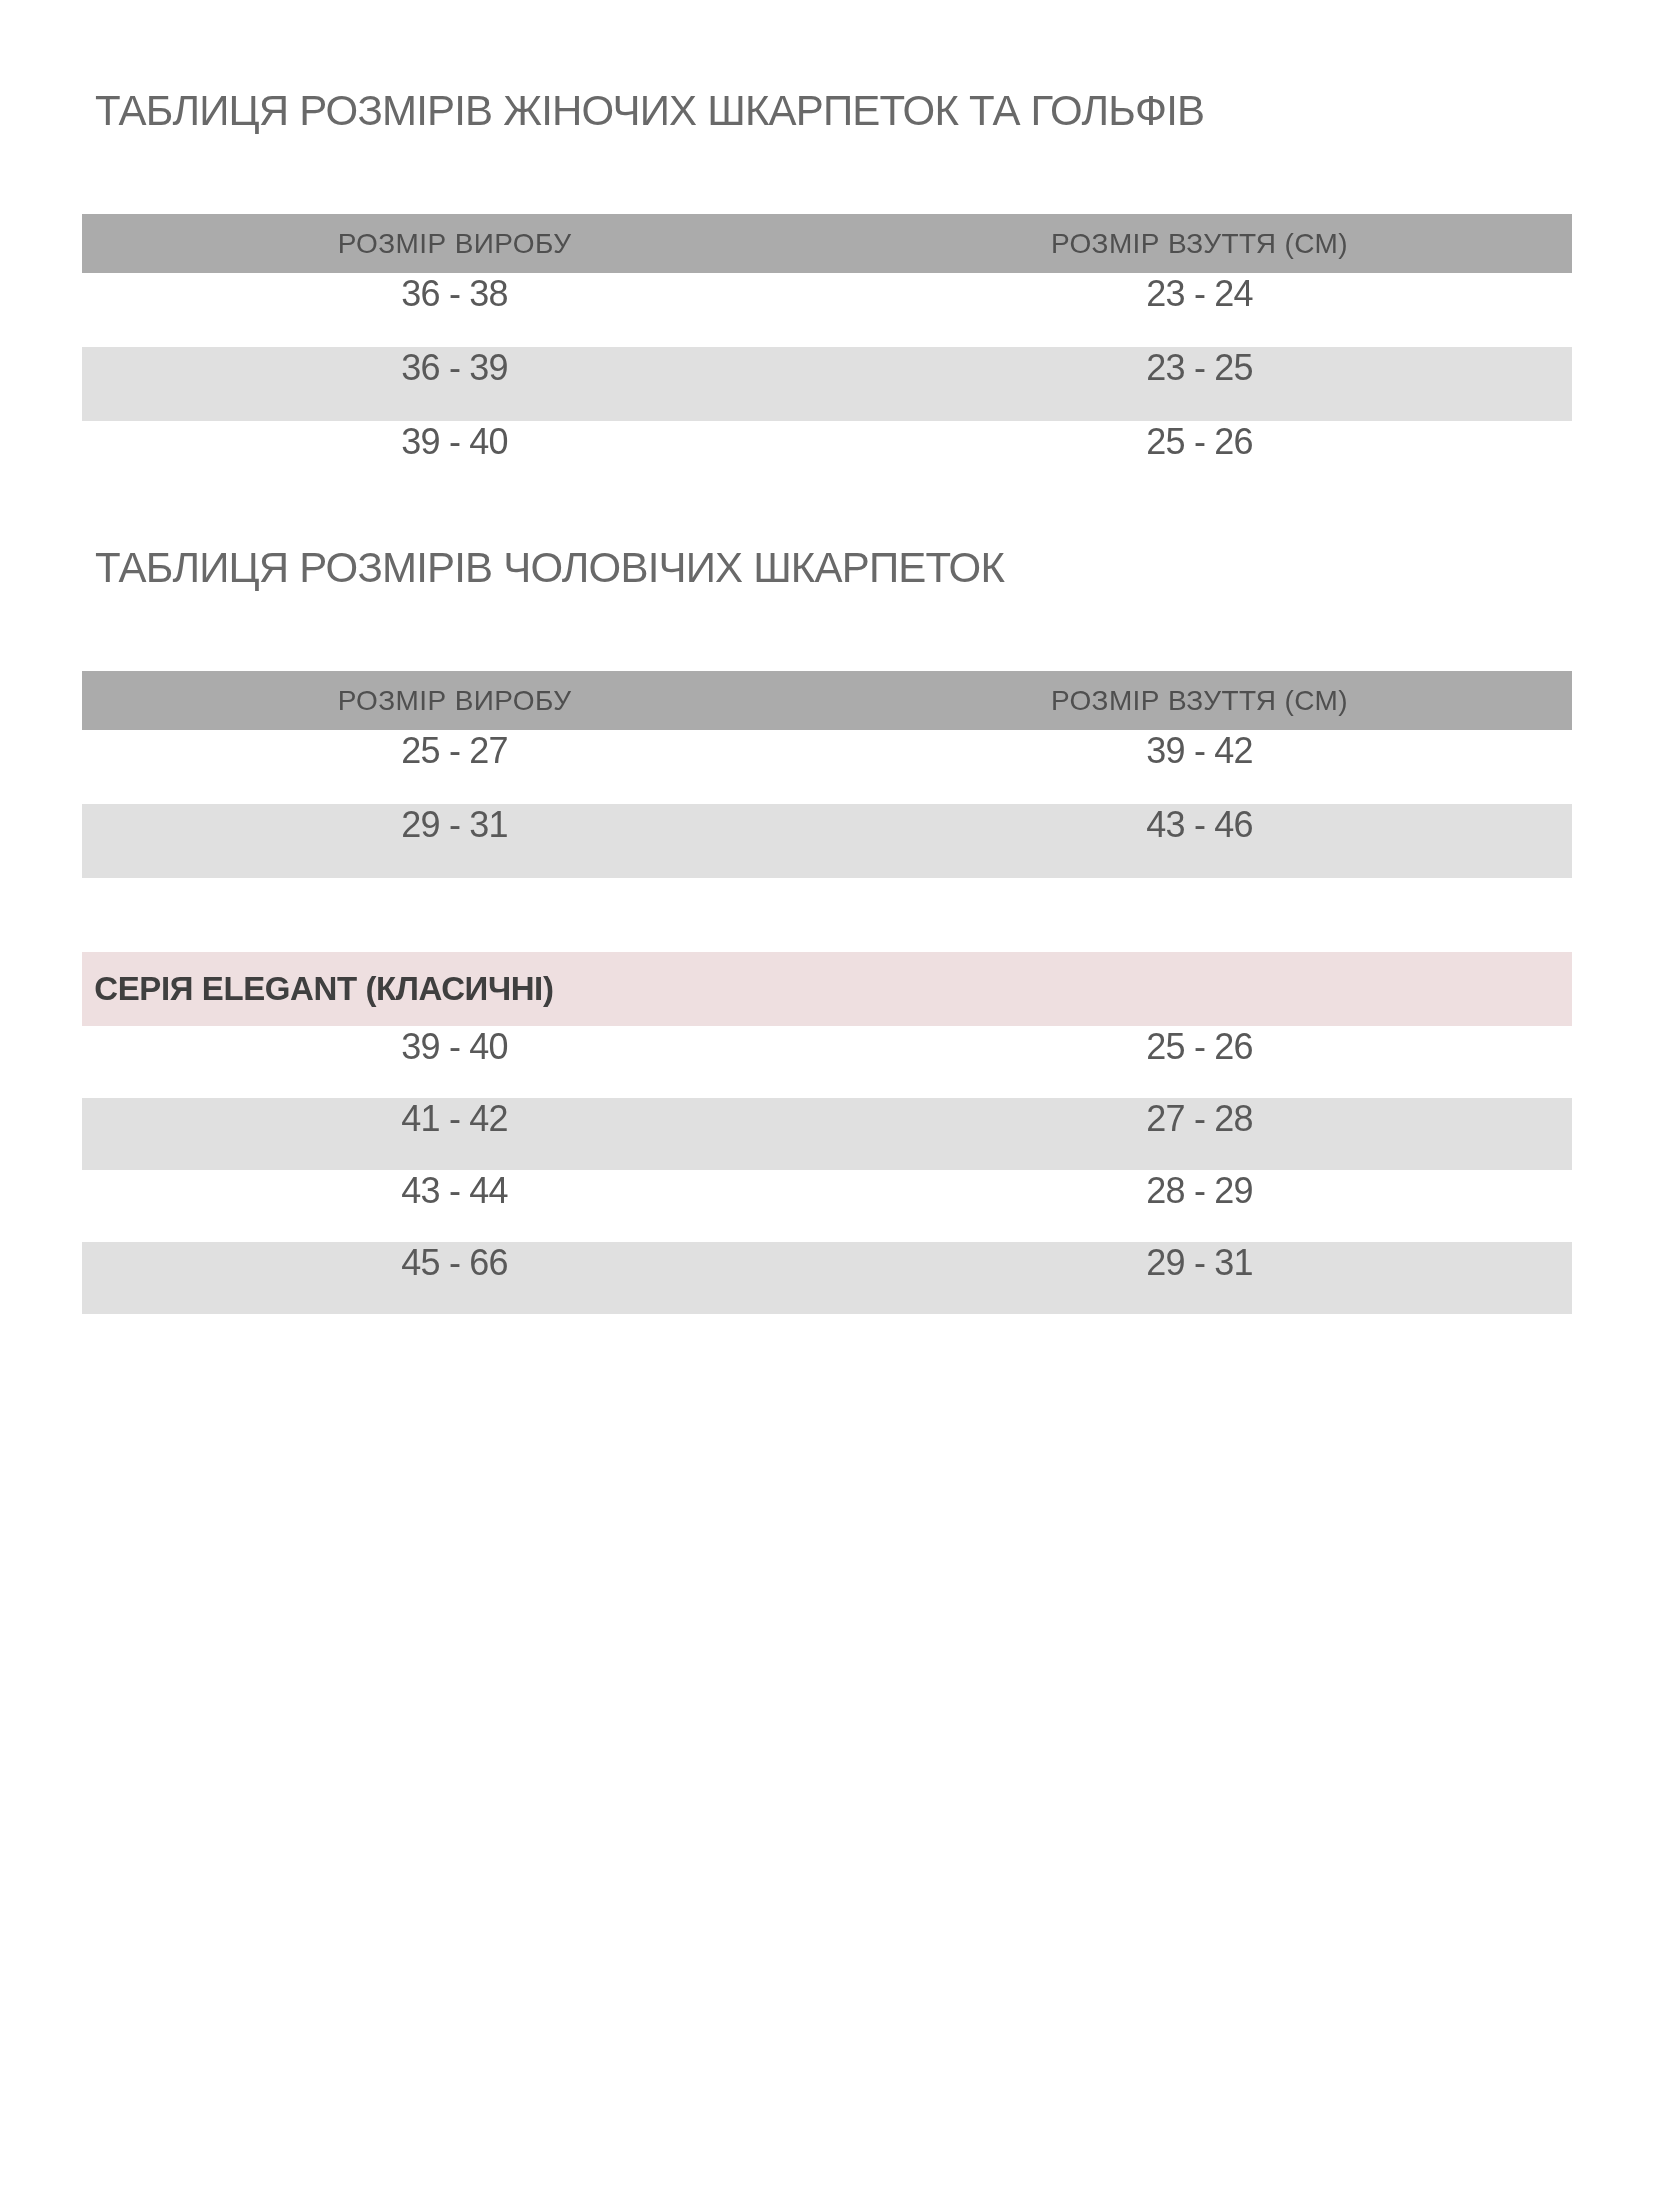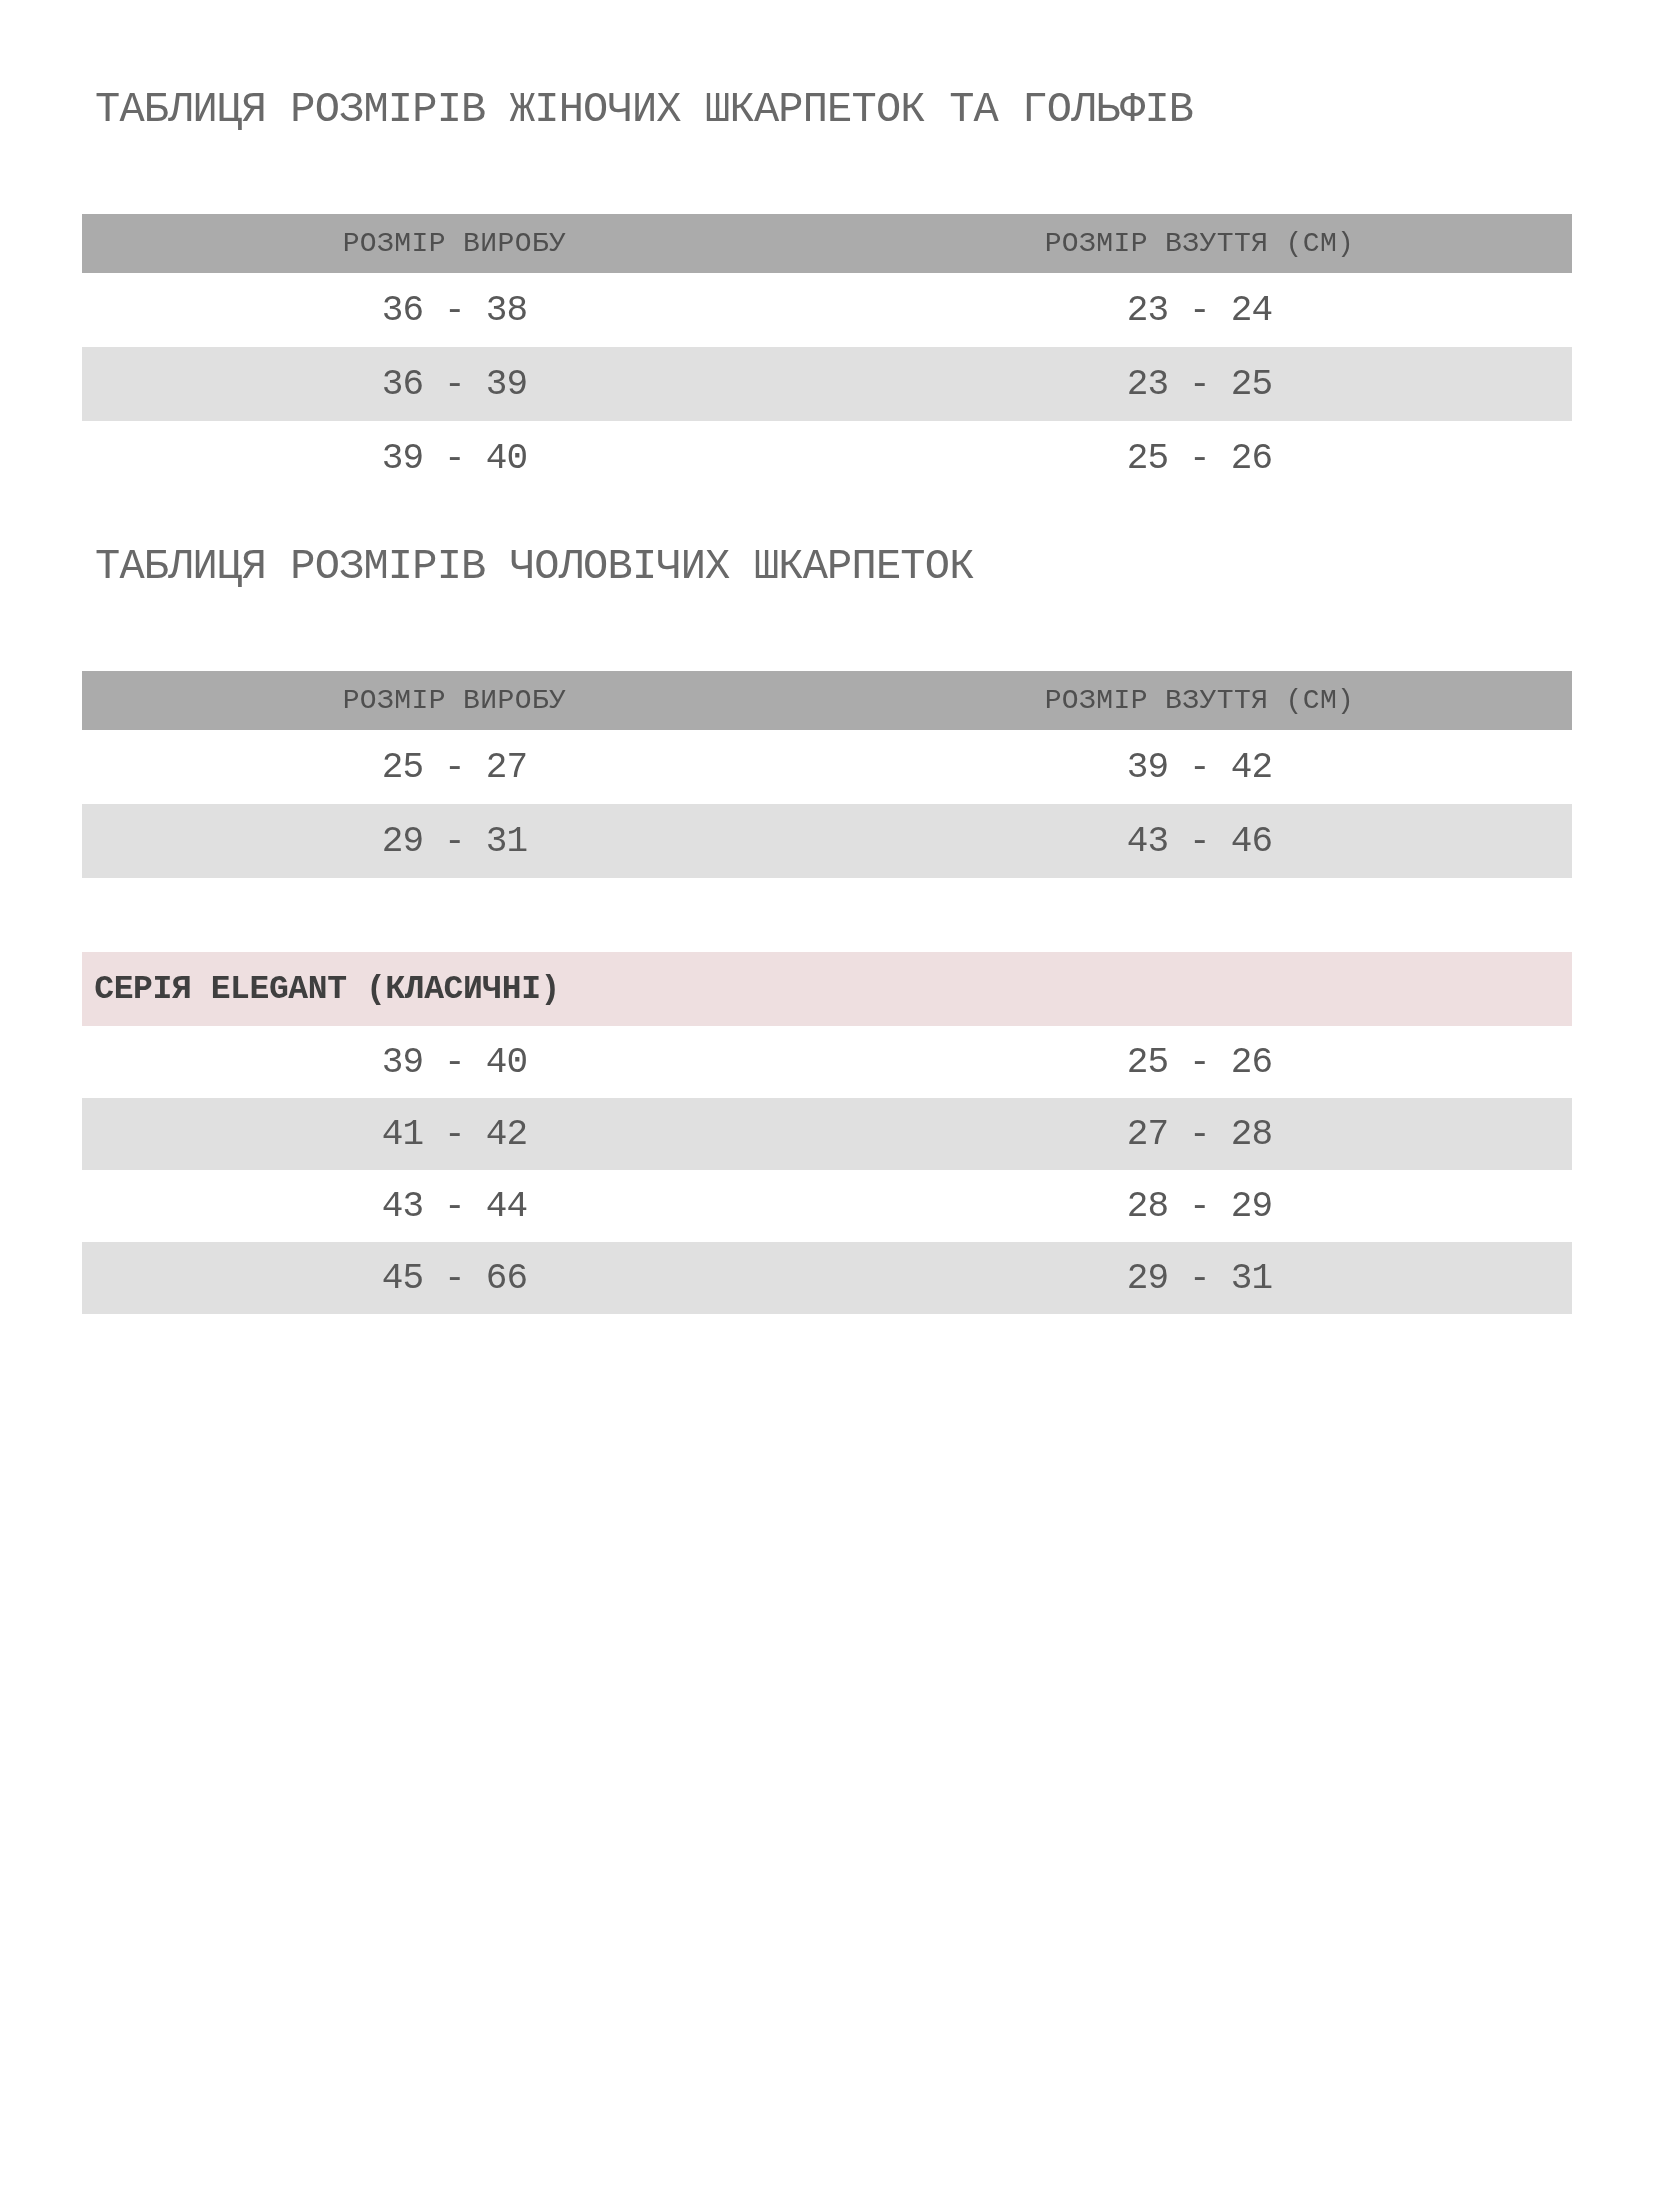--- a/index.html
+++ b/index.html
@@ -1,21 +1,21 @@
 <!DOCTYPE html>
 <html style="font-size:13px"><head>
 <meta charset="utf-8">
 <style>
   html, body { margin: 0; padding: 0; background: #ffffff; }
   .page {
     position: relative;
     width: 1654px;
     height: 2205px;
     background: #ffffff;
-    font-family: Liberation Mono, monospace;
+    font-family: Liberation Sans, sans-serif;
     overflow: hidden;
     box-sizing: border-box;
   }
   .content {
     padding: 0 82px;
     box-sizing: border-box;
   }
   .title {
     margin: 0;
     padding: 0;
@@ -41,21 +41,21 @@
   .hcell {
     width: 50%;
     text-align: center;
     font-size: 28px;
     color: #4f4f4f;
     letter-spacing: 0.4px;
   }
   .row {
     height: 74px;
     display: flex;
-    align-items: center;
+    align-items: flex-start;
     background: #ffffff;
   }
   .tbody .row:nth-child(even) { background: #e0e0e0; }
   .cell {
     width: 50%;
     text-align: center;
     font-size: 36px;
     color: #595959;
     letter-spacing: -0.8px;
   }

